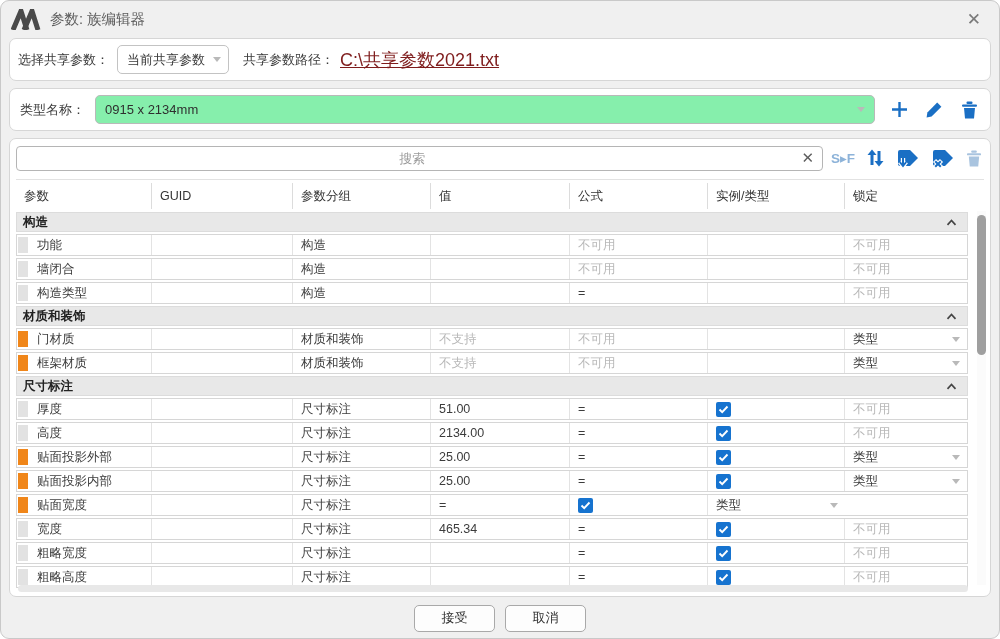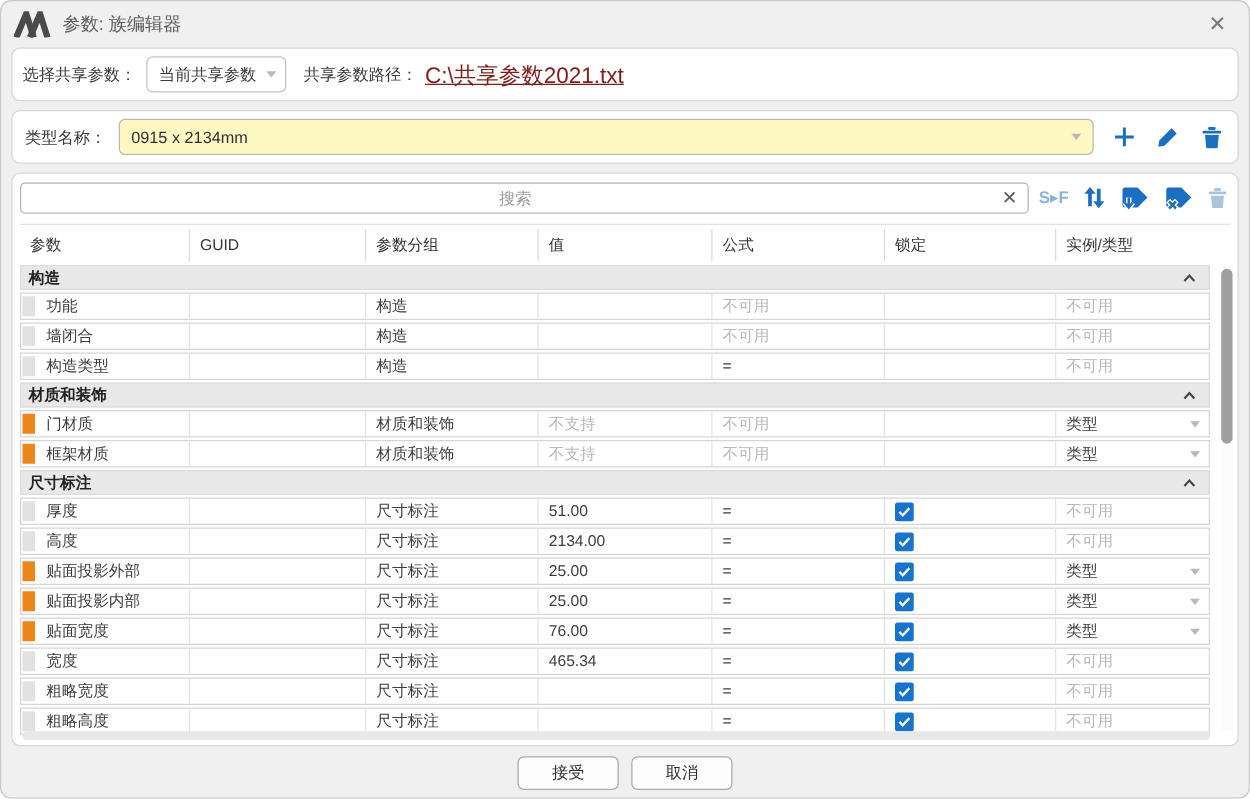--- a/index.html
+++ b/index.html
@@ -22,21 +22,21 @@
   .dd-box{
     margin-left:8px; border:1px solid #c3c3c3; border-radius:5px; height:29px;
     display:flex; align-items:center; padding:0 7px 0 9px; gap:8px; background:#fff;
   }
   .dd-box .dd-text{ font-size:13px; color:#3a3a3a; }
   .caret{ width:0; height:0; border-left:4px solid transparent; border-right:4px solid transparent; border-top:5px solid #b9b9b9; }
   .path-label{ margin-left:14px; }
   .path-link{ margin-left:6px; font-size:18px; color:#7f1d1d; text-decoration:underline; cursor:pointer; }
   
   .combo{
-    flex:1; height:29px; border:1px solid #b9b9b9; border-radius:5px; background:#fef9c3;
+    flex:1; height:29px; border:1px solid #b9b9b9; border-radius:5px; background:#86efac;
     margin-left:10px; display:flex; align-items:center; padding:0 9px; justify-content:space-between;
   }
   .combo .combo-text{ font-size:13px; color:#2f2f2f; }
   .icon-btn{ margin-left:13px; width:22px; height:22px; display:flex; align-items:center; justify-content:center; cursor:pointer; }
   
   .search-row{ display:flex; align-items:center; height:26px; }
   .search-box{
     flex:1; height:25px; border:1px solid #b5b5b5; border-radius:4px; background:#fff;
     display:flex; align-items:center; padding:0 7px;
   }
@@ -175,22 +175,22 @@
     </div>
 
     <div class="table-wrap">
       <div class="tbl">
         <div class="thead">
             <div class="th">参数</div>
             <div class="th">GUID</div>
             <div class="th">参数分组</div>
             <div class="th">值</div>
             <div class="th">公式</div>
+            <div class="th">实例/类型</div>
             <div class="th">锁定</div>
-            <div class="th">实例/类型</div>
           </div>
         <div class="tbody">
             <div class="group-row">
               <span class="group-name">构造</span>
               <svg width="11" height="7" viewBox="0 0 11 7">
                 <polyline points="1.5,5.8 5.5,1.5 9.5,5.8" fill="none" stroke="#444" stroke-width="1.7"></polyline>
               </svg>
             </div>
             <div class="data-row">
               <div class="td name-cell">
@@ -358,21 +358,20 @@
                 <span class="caret"></span>
               </div>
             </div>
             <div class="data-row">
               <div class="td name-cell">
                 <span class="marker orange"></span>
                 <span>贴面宽度</span>
               </div>
               <div class="td"></div>
               <div class="td">尺寸标注</div>
-              <div class="td">76.00</div>
               <div class="td">=</div>
               <div class="td">
                 <span class="checkbox">
                   <svg width="11" height="9" viewBox="0 0 11 9">
                     <polyline points="1.5,4.5 4.2,7.2 9.5,1.5" fill="none" stroke="#fff" stroke-width="1.9"></polyline>
                   </svg>
                 </span>
               </div>
               <div class="td inst-cell">
                 <span>类型</span>

